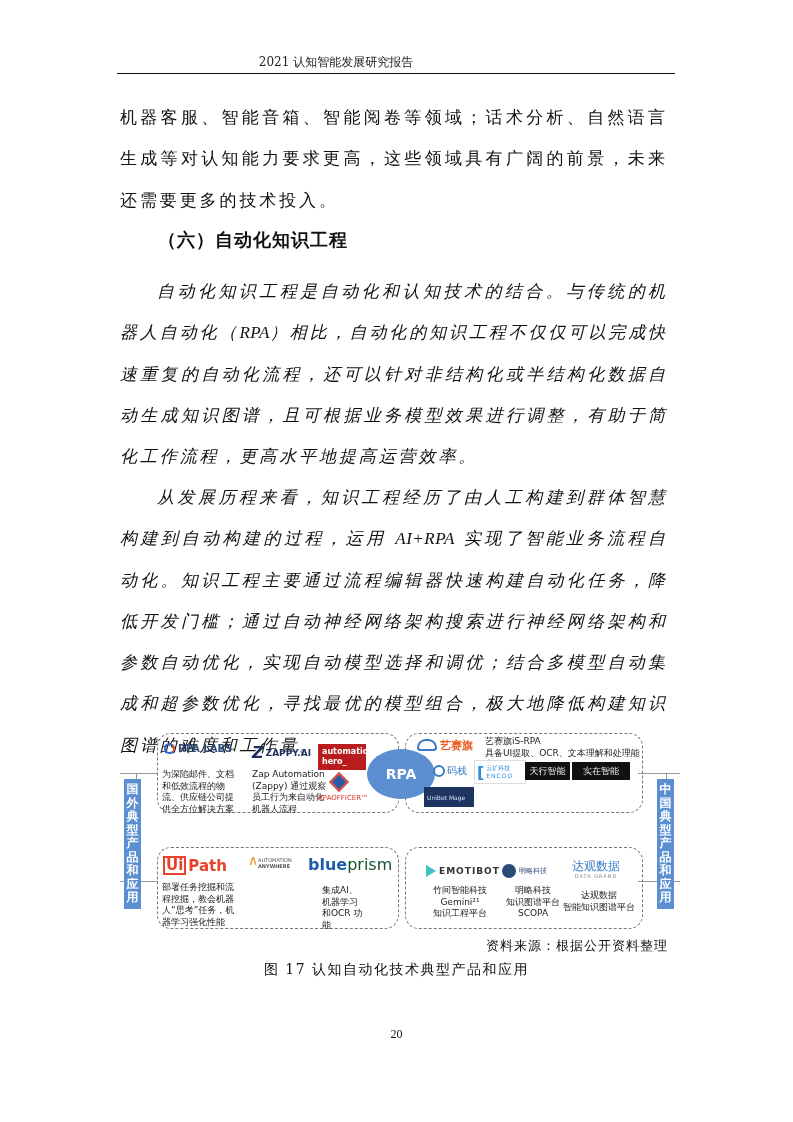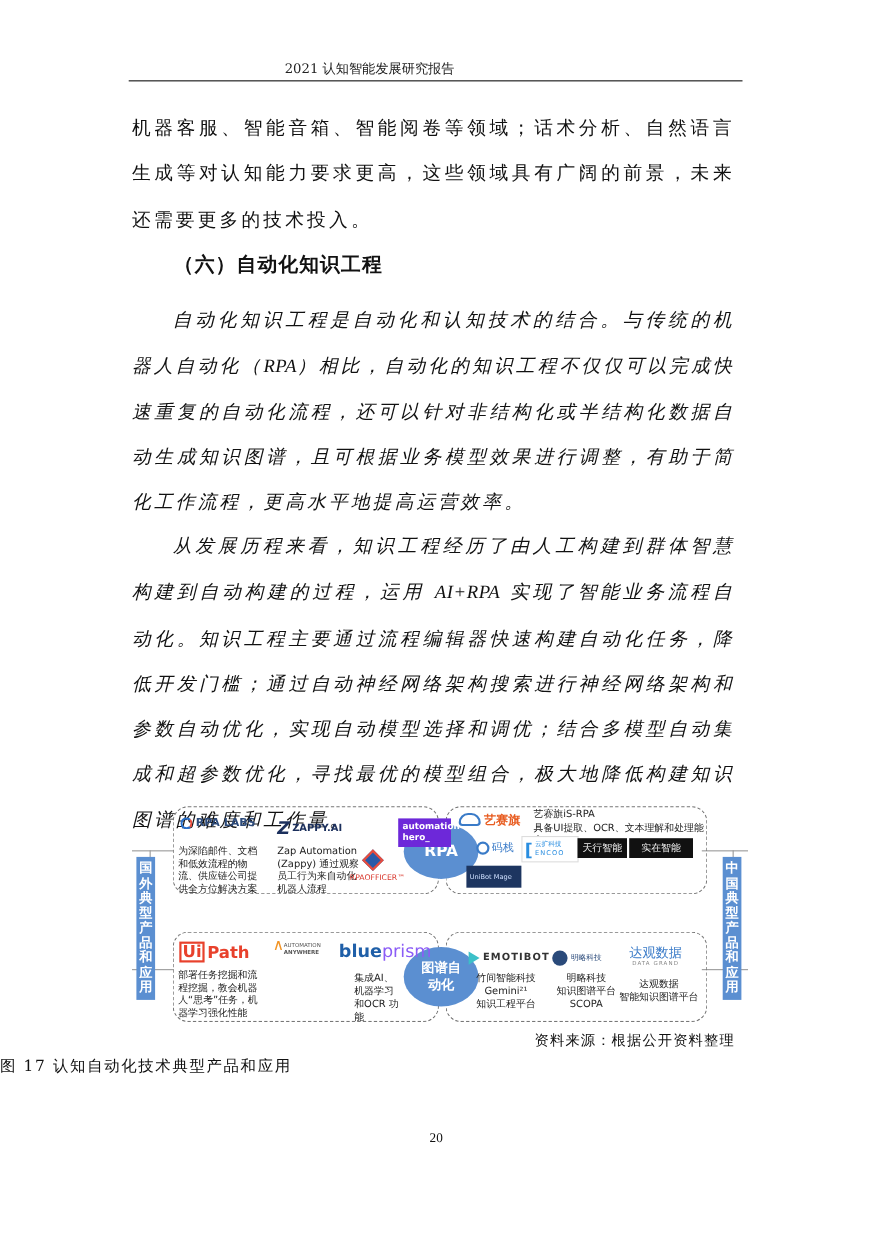--- a/index.html
+++ b/index.html
@@ -25,24 +25,24 @@
                 font-family: "DejaVu Sans", sans-serif; font-size: 12px; line-height: 13.5px;
                 width: 17px; text-align: center; padding: 4px 0; word-break: break-all; }
   .panel { position: absolute; border: 1.5px dashed #777; border-radius: 14px; }
   .hub { position: absolute; background: #5b8fd1; border-radius: 50%; color: #fff;
          font-family: "DejaVu Sans", sans-serif; font-weight: bold; display: flex;
          align-items: center; justify-content: center; text-align: center; }
   .desc { position: absolute; font-family: "DejaVu Sans", sans-serif; font-size: 9px;
           line-height: 11.5px; color: #222; }
   .logo { position: absolute; font-family: "DejaVu Sans", sans-serif; font-weight: bold;
           display: flex; align-items: center; }
-  .dark-logo { background: #6d28d9; color: #fff; font-size: 8px; line-height: 10px; padding: 3px 4px; font-weight: bold; margin-left: 44px; }
+  .dark-logo { background: #b91c1c; color: #fff; font-size: 8px; line-height: 10px; padding: 3px 4px; font-weight: bold; }
 
   .source { position: absolute; top: 937px; right: 125px; font-size: 13px; letter-spacing: 1px; }
-  .caption { position: absolute; top: 961px; left: 0; width: 793px; 
+  .caption { position: absolute; top: 961px; left: 0; width: 793px; text-align: center;
              font-size: 14px; letter-spacing: 1.5px; }
   .page-number { position: absolute; top: 1027px; left: 0; width: 793px; text-align: center;
                  font-size: 12px; font-family: "Liberation Serif", serif; }
 </style>
 </head>
 <body>
 
 <div class="header">2021 认知智能发展研究报告</div>
 <div class="header-rule"></div>
 
@@ -73,21 +73,20 @@
 
   <div class="side-label" style="left:4px; top:48px;">国外典型产品和应用</div>
   <div class="side-label" style="left:537px; top:48px;">中国典型产品和应用</div>
 
   <div class="panel" style="left:37px; top:2px; width:240px; height:78px;"></div>
   <div class="panel" style="left:285px; top:2px; width:236px; height:78px;"></div>
   <div class="panel" style="left:37px; top:116px; width:240px; height:80px;"></div>
   <div class="panel" style="left:285px; top:116px; width:236px; height:80px;"></div>
 
   <div class="hub" style="left:247px; top:18px; width:68px; height:50px; font-size:14px;">RPA</div>
-  <div class="hub" style="left:247px; top:130px; width:68px; height:54px; font-size:12px; padding:0 14px; box-sizing:border-box; line-height:15px;">图谱自动化</div>
 
   <div class="logo" style="left:44px; top:12px; font-size:10px; color:#2c4a7a;">
     <span style="display:inline-block;width:11px;height:11px;border-radius:50%;border:2px solid #2a6fc9;border-right-color:#e84c3d;margin-right:3px;box-sizing:border-box;"></span>
     <span>RPA LABS</span>
   </div>
   <div class="desc" style="left:42px; top:38px; width:76px;">为深陷邮件、文档和低效流程的物流、供应链公司提供全方位解决方案</div>
 
   <div class="logo" style="left:132px; top:12px; font-size:9px; color:#1b2f5c;">
     <span style="font-size:16px;font-style:italic;color:#1b2f5c;margin-right:2px;">Z</span>
     <span>ZAPPY.AI</span>
@@ -127,21 +126,21 @@
   <div class="desc" style="left:42px; top:151px; width:76px;">部署任务挖掘和流程挖掘，教会机器人“思考”任务，机器学习强化性能</div>
 
   <div class="logo" style="left:128px; top:122px; flex-direction:column; align-items:flex-start; font-size:5px; color:#555; font-weight:normal;">
     <span style="font-size:14px;color:#f29425;line-height:14px;">∧</span>
     <span style="margin-left:10px;margin-top:-10px;">AUTOMATION</span>
     <span style="margin-left:10px;font-weight:bold;">ANYWHERE</span>
   </div>
 
   <div class="logo" style="left:188px; top:124px; font-size:16px; font-weight:normal;text-align:center;">
     <span style="color:#1f5fa8;font-weight:bold;">blue</span>
-      <span style="color:#8b5cf6;">prism</span>
+      <span style="color:#14532d;">prism</span>
   </div>
   <div class="desc" style="left:202px; top:154px; width:44px;">集成AI、机器学习和OCR 功能</div>
 
   <div class="logo" style="left:306px; top:134px; font-size:9px; color:#333; letter-spacing:1px;">
     <span style="display:inline-block;width:0;height:0;border-top:6px solid transparent;border-bottom:6px solid transparent;border-left:10px solid #3cc0c8;margin-right:3px;"></span>
     <span>EMOTIBOT</span>
   </div>
   <div class="desc" style="left:308px; top:154px; width:64px; text-align:center;">
     <div>竹间智能科技</div>
     <div>Gemini²¹</div>

